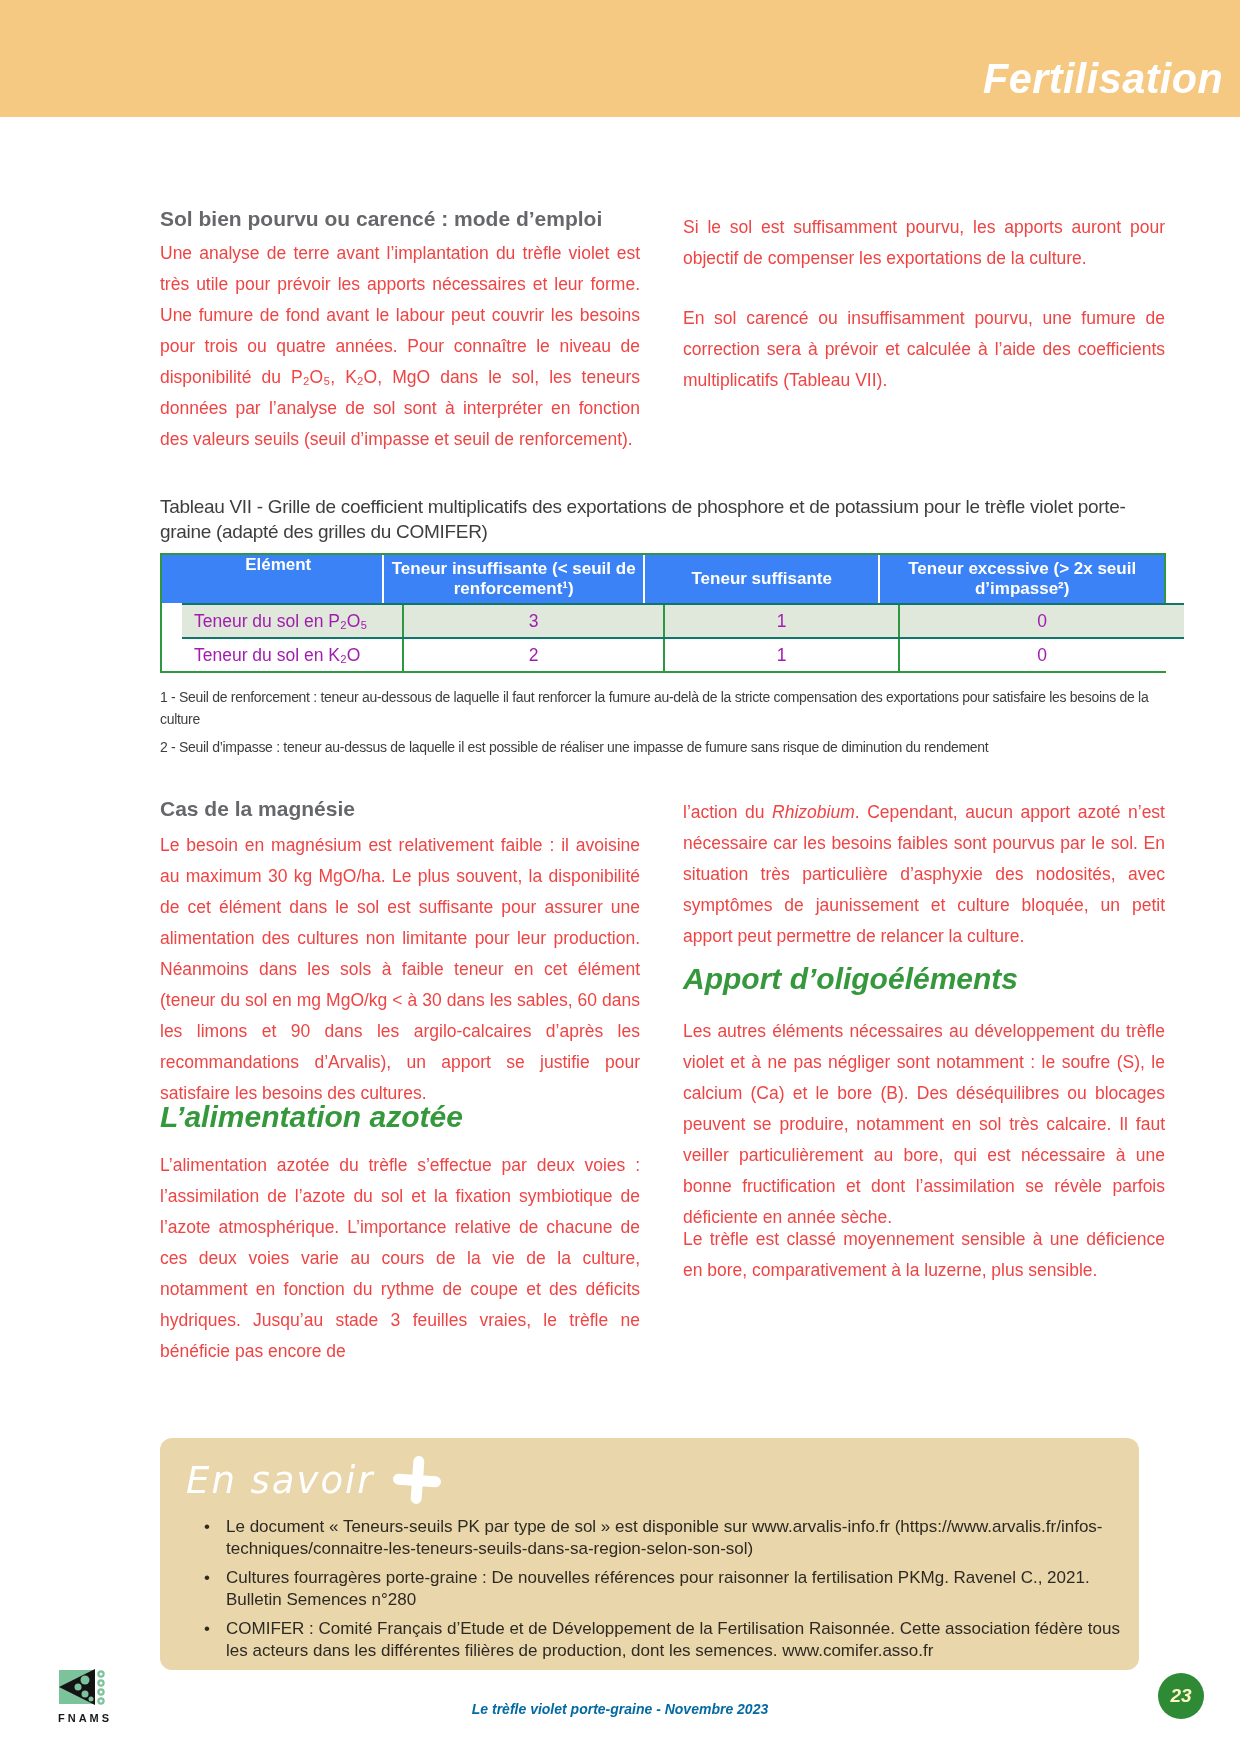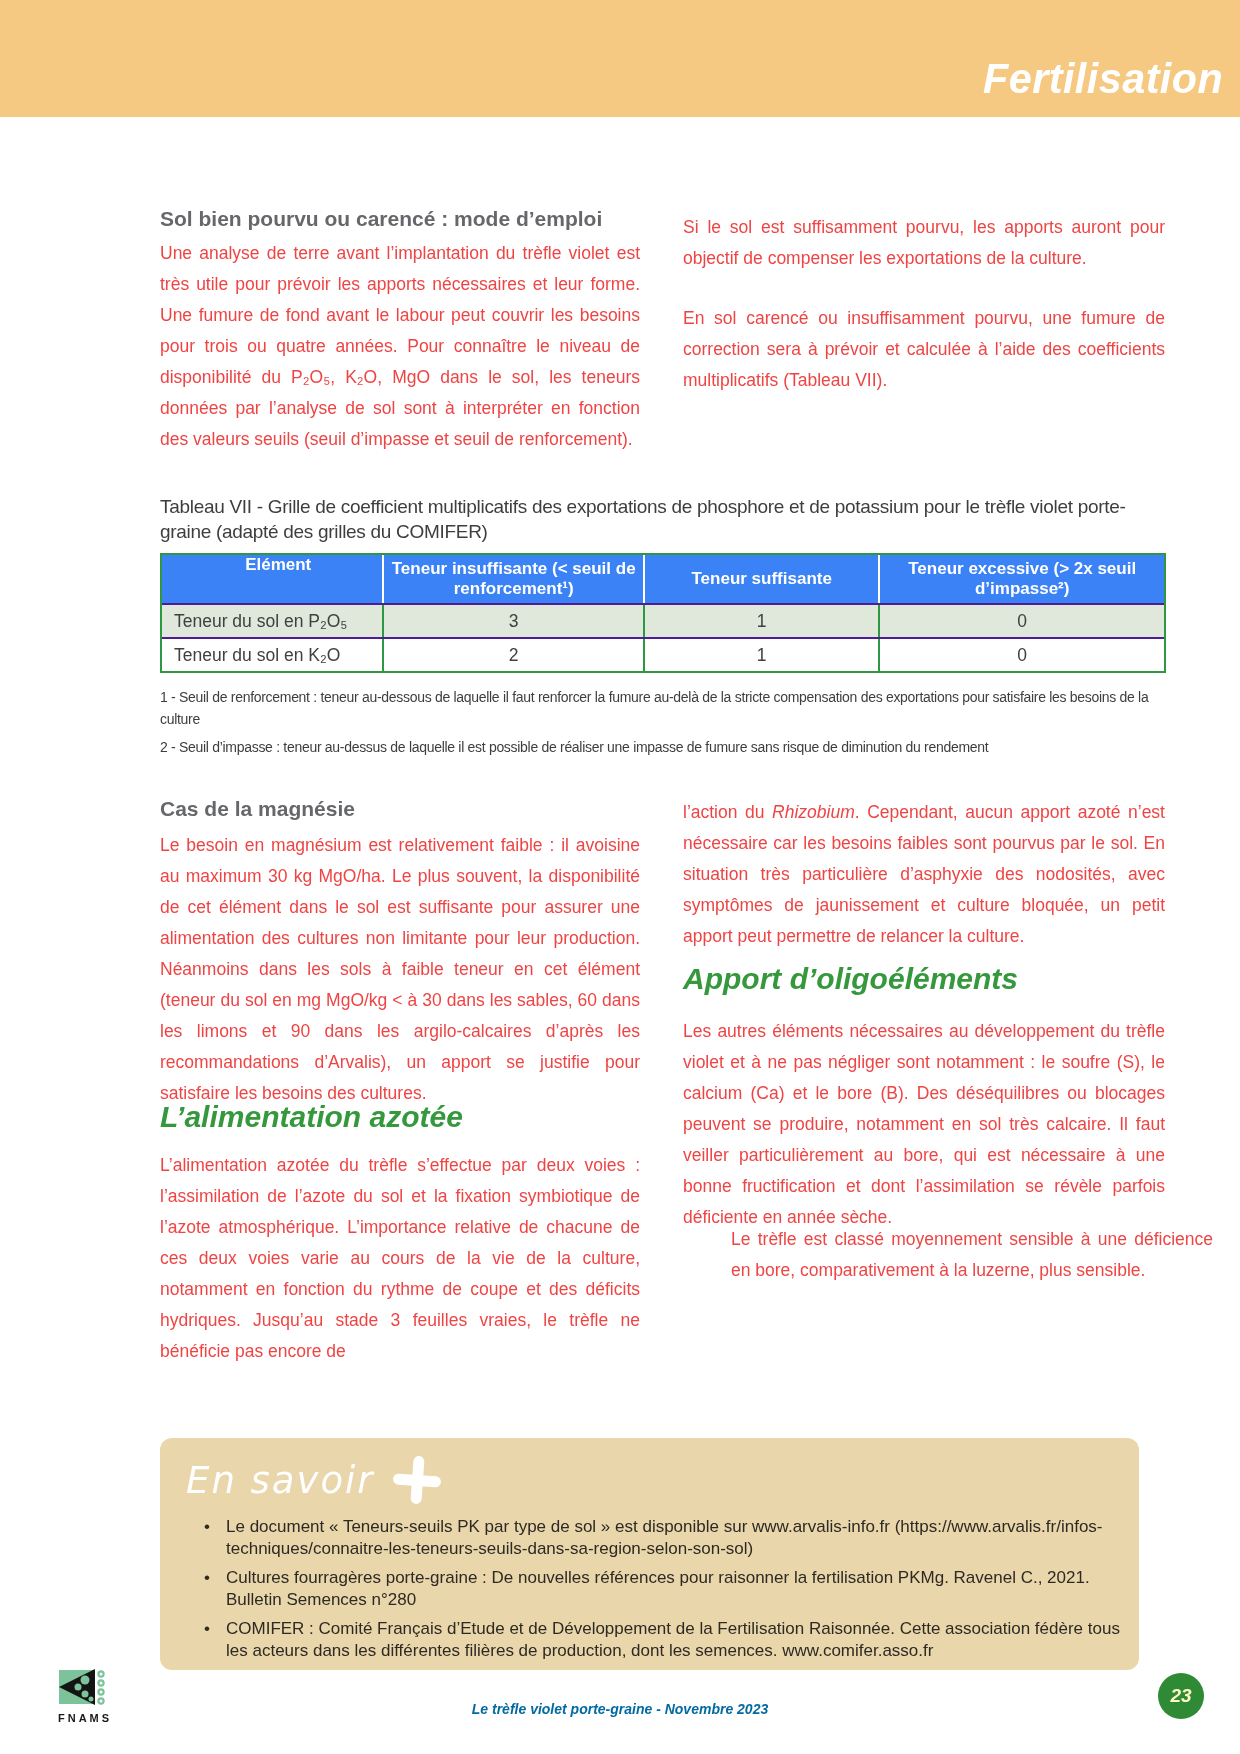--- a/index.html
+++ b/index.html
@@ -28,21 +28,21 @@
   .td{box-sizing:border-box;display:flex;align-items:center;justify-content:center;
       text-align:center;}
   .c1{width:22%;justify-content:flex-start;text-align:left;padding-left:12px;}
   .c2{width:26%;}
   .c3{width:23.5%;}
   .c4{width:28.5%;}
   .tr-head{background:#3b82f6;height:48px;}
   .tr-head .td{color:#ffffff;font-weight:bold;font-size:17px;line-height:20px;
                flex-direction:column;}
   .tr-head .td + .td{border-left:2px solid #ffffff;}
-  .tr-body{height:32px;font-size:17.5px;color:#404040;border-top:2px solid #4c1d95;}
+  .tr-body{height:32px;font-size:17.5px;color:#a21caf;border-top:2px solid #0f766e;margin-left:20px;}
   .tr-body .td + .td{border-left:2px solid #2E9742;}
   .row-alt{background:#DFE8DA;}
   .row-plain{background:#ffffff;}
 
   
   .infobox{position:absolute;left:160px;top:1438px;width:979px;height:232px;
            background:#E9D6AB;border-radius:12px;}
   .infobox-title{position:absolute;left:26px;top:16px;display:flex;align-items:center;}
   .infobox-title .script{font-family:"DejaVu Sans",sans-serif;font-style:italic;
            font-size:37px;color:#ffffff;letter-spacing:2px;}
@@ -109,21 +109,21 @@
   <h2 class="abs h2" style="left:160px;top:797px;width:480px;">Cas de la magnésie</h2>
   <p class="abs body-txt" style="left:160px;top:830px;width:480px;">Le besoin en magnésium est relativement faible : il avoisine au maximum 30 kg MgO/ha. Le plus souvent, la disponibilité de cet élément dans le sol est suffisante pour assurer une alimentation des cultures non limitante pour leur production. Néanmoins dans les sols à faible teneur en cet élément (teneur du sol en mg MgO/kg &lt; à 30 dans les sables, 60 dans les limons et 90 dans les argilo-calcaires d’après les recommandations d’Arvalis), un apport se justifie pour satisfaire les besoins des cultures.</p>
 
   <h1 class="abs green-h" style="left:160px;top:1100px;width:500px;">L’alimentation azotée</h1>
   <p class="abs body-txt" style="left:160px;top:1150px;width:480px;">L’alimentation azotée du trèfle s’effectue par deux voies : l’assimilation de l’azote du sol et la fixation symbiotique de l’azote atmosphérique. L’importance relative de chacune de ces deux voies varie au cours de la vie de la culture, notamment en fonction du rythme de coupe et des déficits hydriques. Jusqu’au stade 3 feuilles vraies, le trèfle ne bénéficie pas encore de</p>
 
   <p class="abs body-txt" style="left:683px;top:797px;width:482px;"><span>l’action du </span><span class="ital">Rhizobium</span><span>. Cependant, aucun apport azoté n’est nécessaire car les besoins faibles sont pourvus par le sol. En situation très particulière d’asphyxie des nodosités, avec symptômes de jaunissement et culture bloquée, un petit apport peut permettre de relancer la culture.</span></p>
 
   <h1 class="abs green-h" style="left:683px;top:962px;width:500px;">Apport d’oligoéléments</h1>
   <p class="abs body-txt" style="left:683px;top:1016px;width:482px;">Les autres éléments nécessaires au développement du trèfle violet et à ne pas négliger sont notamment : le soufre (S), le calcium (Ca) et le bore (B). Des déséquilibres ou blocages peuvent se produire, notamment en sol très calcaire. Il faut veiller particulièrement au bore, qui est nécessaire à une bonne fructification et dont l’assimilation se révèle parfois déficiente en année sèche.</p>
-  <p class="abs body-txt" style="left:683px;top:1224px;width:482px;margin-left:48px;">Le trèfle est classé moyennement sensible à une déficience en bore, comparativement à la luzerne, plus sensible.</p>
+  <p class="abs body-txt" style="left:683px;top:1224px;width:482px;">Le trèfle est classé moyennement sensible à une déficience en bore, comparativement à la luzerne, plus sensible.</p>
 
   <div class="infobox">
     <div class="infobox-title">
       <span class="script">En savoir</span>
       <span class="plus"></span>
     </div>
     <div class="bullets">
       <div class="bullet">
         <span class="dot">•</span>
         <span>Le document « Teneurs-seuils PK par type de sol » est disponible sur www.arvalis-info.fr (https://www.arvalis.fr/infos-techniques/connaitre-les-teneurs-seuils-dans-sa-region-selon-son-sol)</span>

